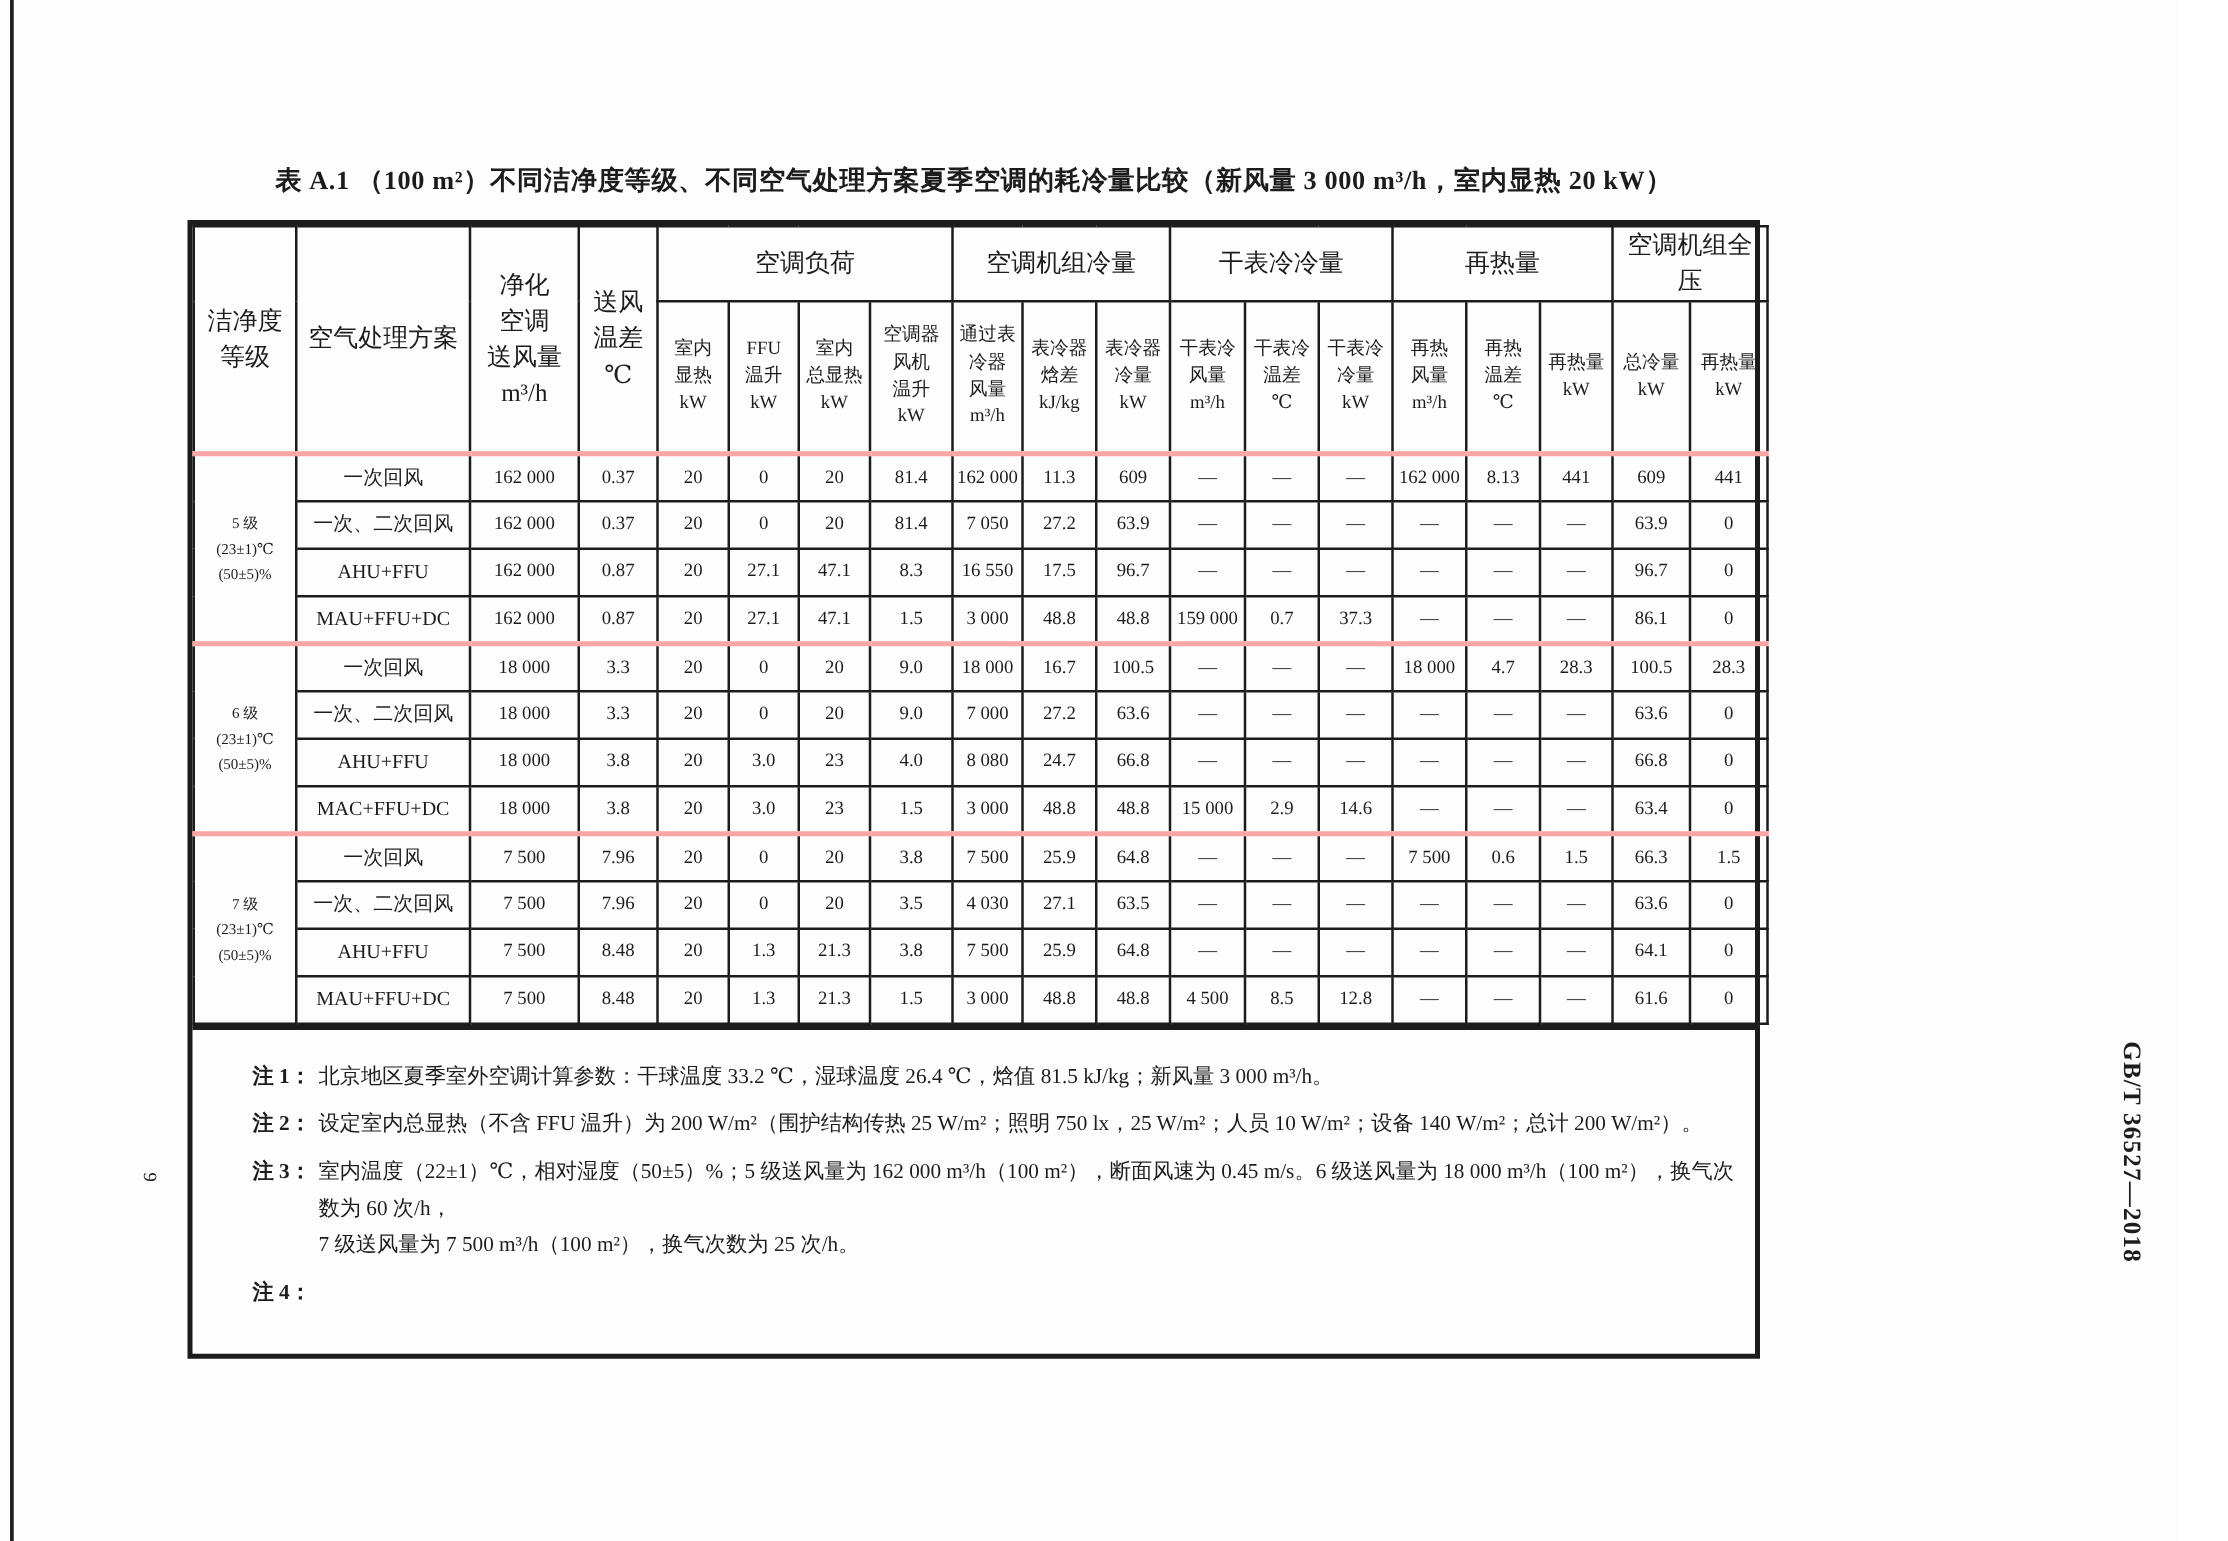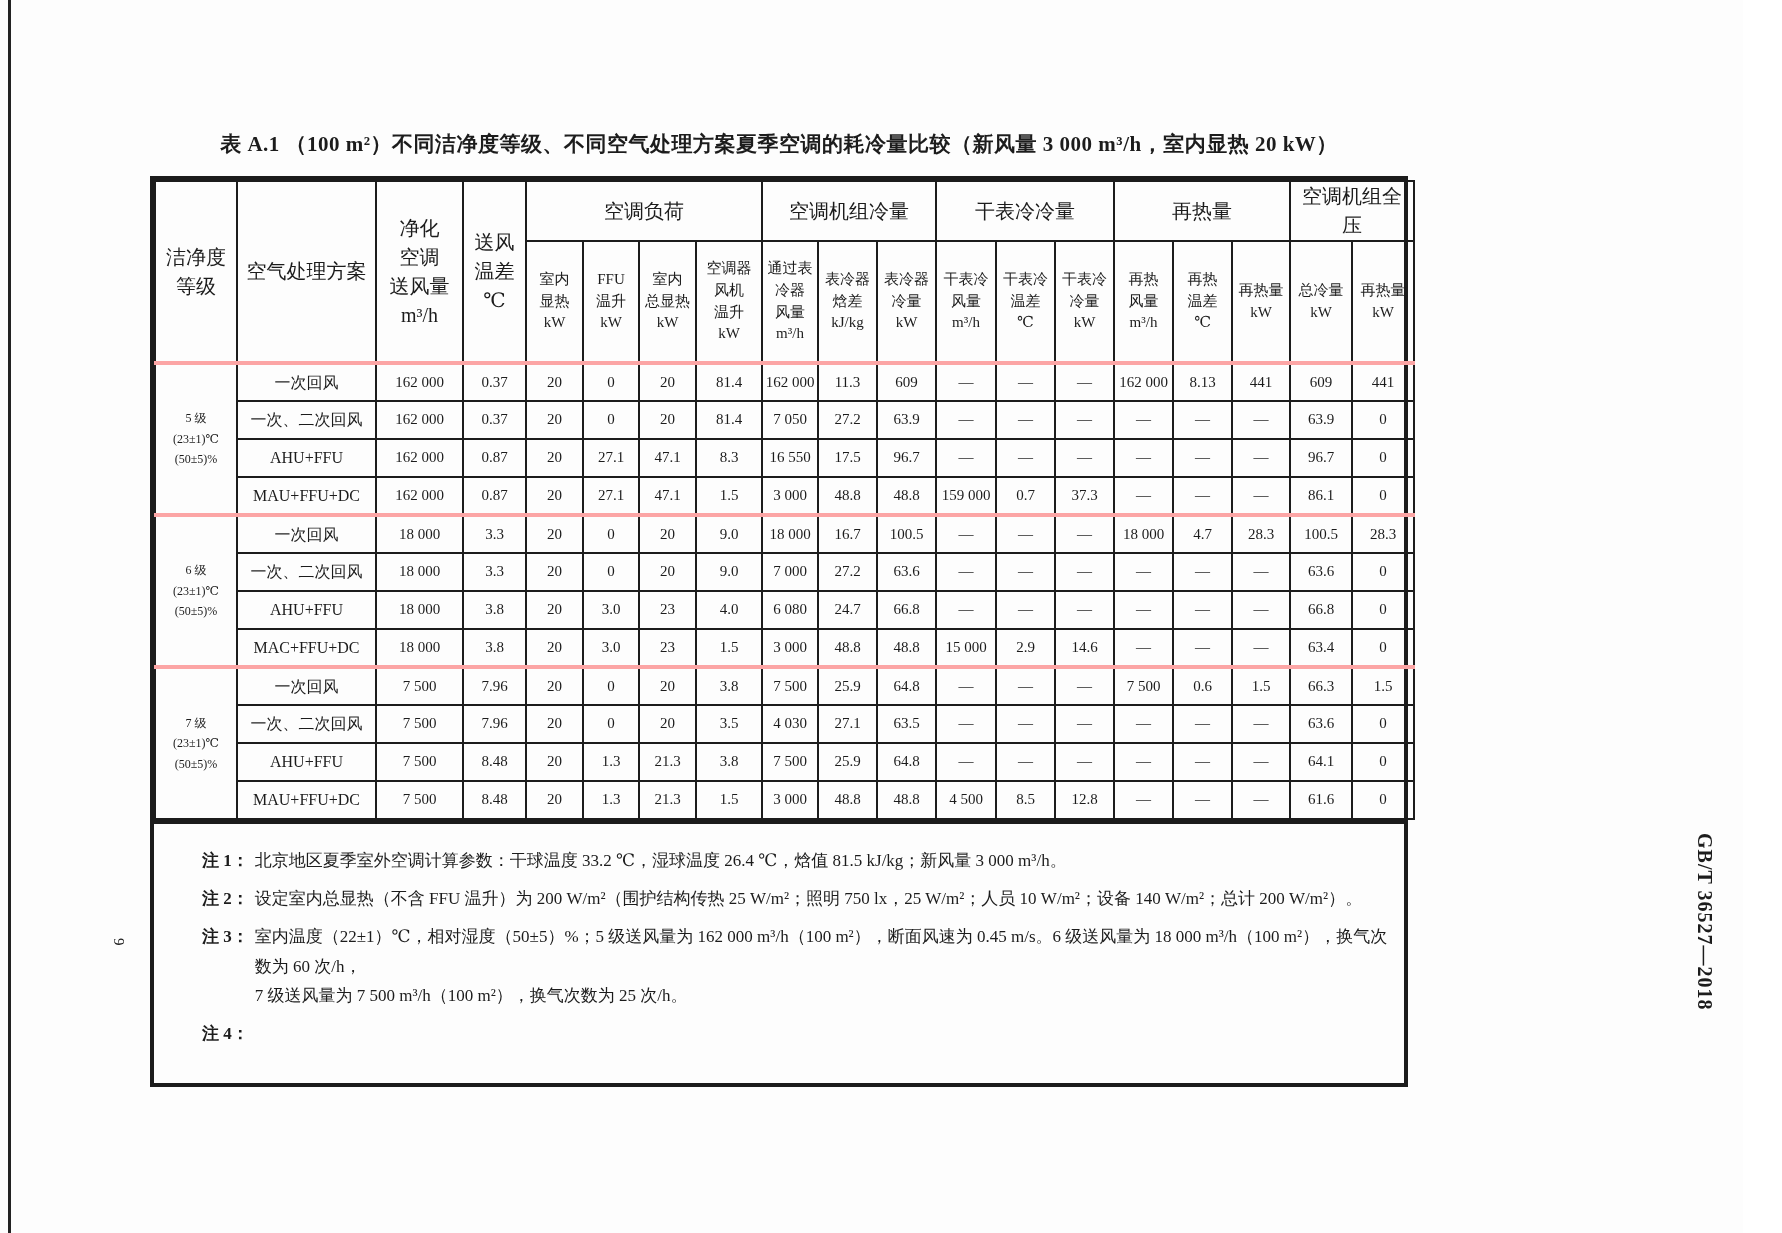--- a/index.html
+++ b/index.html
@@ -316,21 +316,21 @@
             <td>0</td>
           </tr>
           <tr>
             <td class="scheme">AHU+FFU</td>
             <td>18 000</td>
             <td>3.8</td>
             <td>20</td>
             <td>3.0</td>
             <td>23</td>
             <td>4.0</td>
-            <td>6 080</td>
+            <td>8 080</td>
             <td>24.7</td>
             <td>66.8</td>
             <td>—</td>
             <td>—</td>
             <td>—</td>
             <td>—</td>
             <td>—</td>
             <td>—</td>
             <td>66.8</td>
             <td>0</td>

